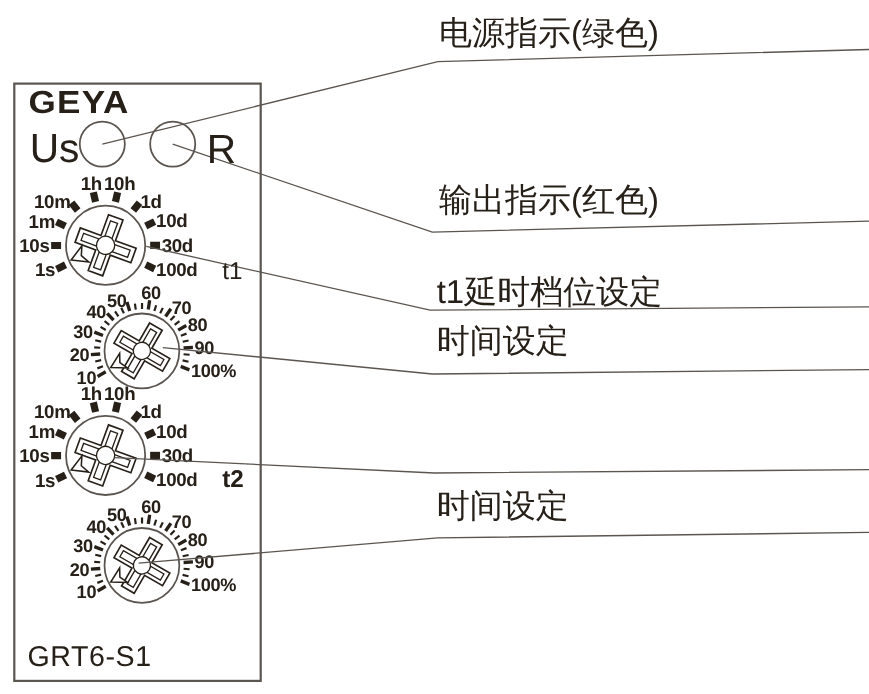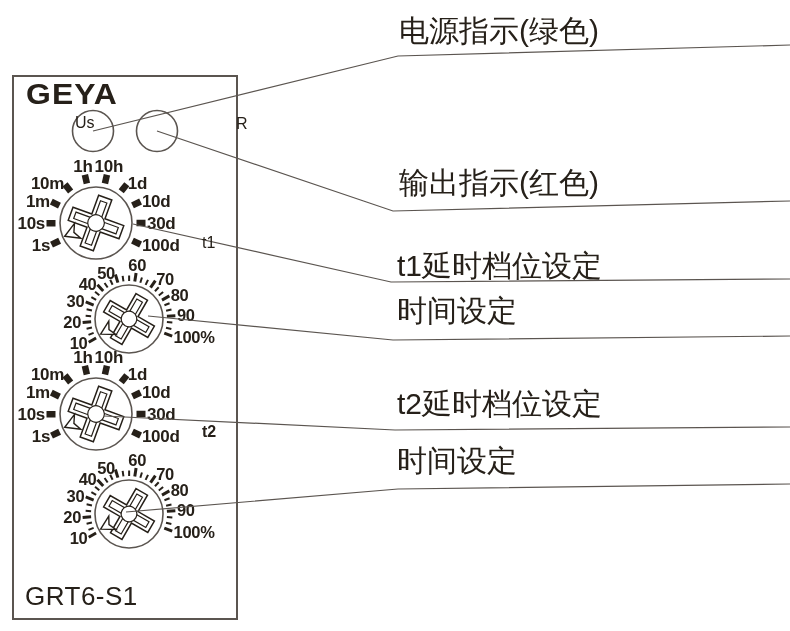--- a/index.html
+++ b/index.html
@@ -10,24 +10,24 @@
   .abs{position:absolute;}
   #scene{position:absolute;left:0;top:0;overflow:visible;}
   .panel{
     position:absolute;left:12px;top:75px;width:222px;height:541px;
     border:2px solid var(--line,#5b5550);background:transparent;
   }
   .logo{
     left:26px;top:78px;font-size:29px;font-weight:900;letter-spacing:1px;
     transform:scaleX(1.1);transform-origin:left center;
   }
-  .led-label{font-size:16px;font-weight:500;margin-left:48px;}
+  .led-label{font-size:37px;font-weight:500;}
   .us{left:27px;top:114px;}
   .r{left:188px;top:115px;}
-  .dial-tag{font-size:16px;font-weight:500;}
+  .dial-tag{font-size:22px;font-weight:500;}
   .t1{left:202px;top:234px;}
   .t2{left:202px;top:423px;font-weight:bold;}
   .model{left:25px;top:581px;font-size:26px;font-weight:500;letter-spacing:.5px;}
   .annotation{font-size:30px;font-weight:500;white-space:nowrap;line-height:1.15;}
   svg text{font-family:"Liberation Sans","DejaVu Sans",sans-serif;}
 </style>
 </head>
 <body>
 
 <div class="canvas" style="--ink: #262019; --line: #5b5550;">
@@ -209,16 +209,15 @@
   <div class="abs led-label us">Us</div>
   <div class="abs led-label r">R</div>
   <div class="abs dial-tag t1">t1</div>
   <div class="abs dial-tag t2">t2</div>
   <div class="abs model">GRT6-S1</div>
 
   <div class="abs annotation" style="left:399px;top:166px">输出指示(红色)</div>
   <div class="abs annotation" style="left:399px;top:14px">电源指示(绿色)</div>
   <div class="abs annotation" style="left:397px;top:249px">t1延时档位设定</div>
   <div class="abs annotation" style="left:397px;top:294px">时间设定</div>
-  <div class="abs annotation" style="left:397px;top:387px">t2延时档位设定</div>
   <div class="abs annotation" style="left:397px;top:444px">时间设定</div>
 
 </div>
 
 </body></html>

